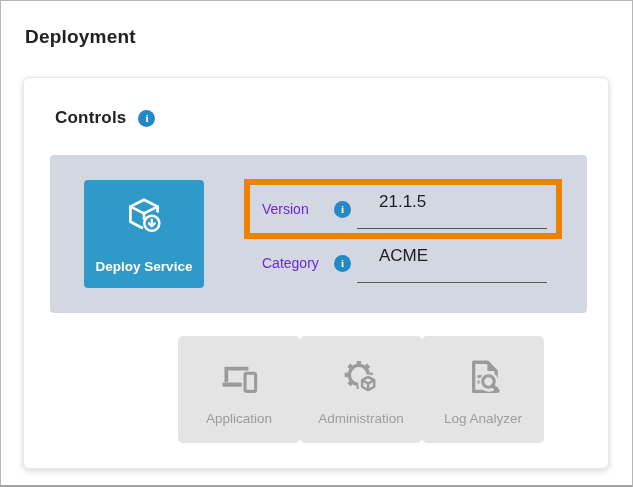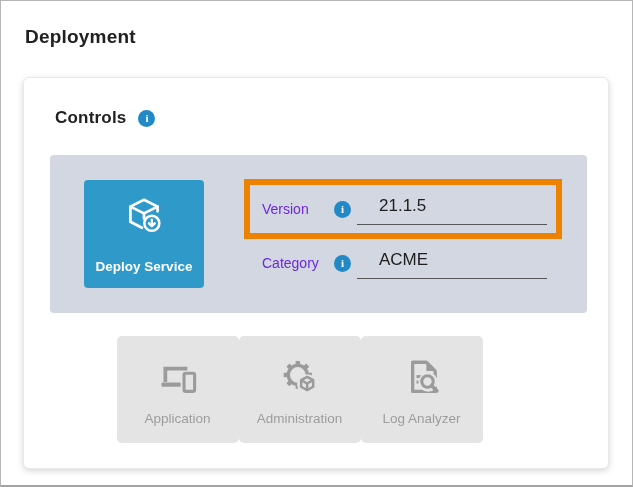--- a/index.html
+++ b/index.html
@@ -72,31 +72,31 @@
     padding-left: 12px; height: 100%;
   }
   .field-label {
     width: 64px; flex-shrink: 0;
     font-size: 14px; color: #6d28d9;
   }
   .field-row .info-dot { margin-left: 8px; }
   .input-wrap {
     margin-left: 6px; width: 190px;
     border-bottom: 1px solid #555;
-    padding: 3px 0 8px 22px;
+    padding: 3px 0 16px 22px;
     font-size: 17px; color: #202020;
   }
   .category-field {
     position: absolute; left: 200px; top: 88px;
     width: 312px; height: 40px;
   }
   .nav-row {
     position: absolute; left: 31px; top: 258px;
     width: 489px; height: 107px;
-    display: flex; justify-content: center; border-radius: 26px;
+    display: flex; justify-content: flex-end; border-radius: 26px;
   }
   .nav-btn {
     width: 122px; height: 107px;
     background: #e4e4e4; border: none; border-radius: 5px;
     display: flex; flex-direction: column; align-items: center;
     justify-content: center; cursor: default;
   }
   .nav-btn .label {
     margin-top: 10px; font-size: 13.5px; font-weight: 500;
     color: #9d9d9d; font-family: "Liberation Sans", sans-serif;

